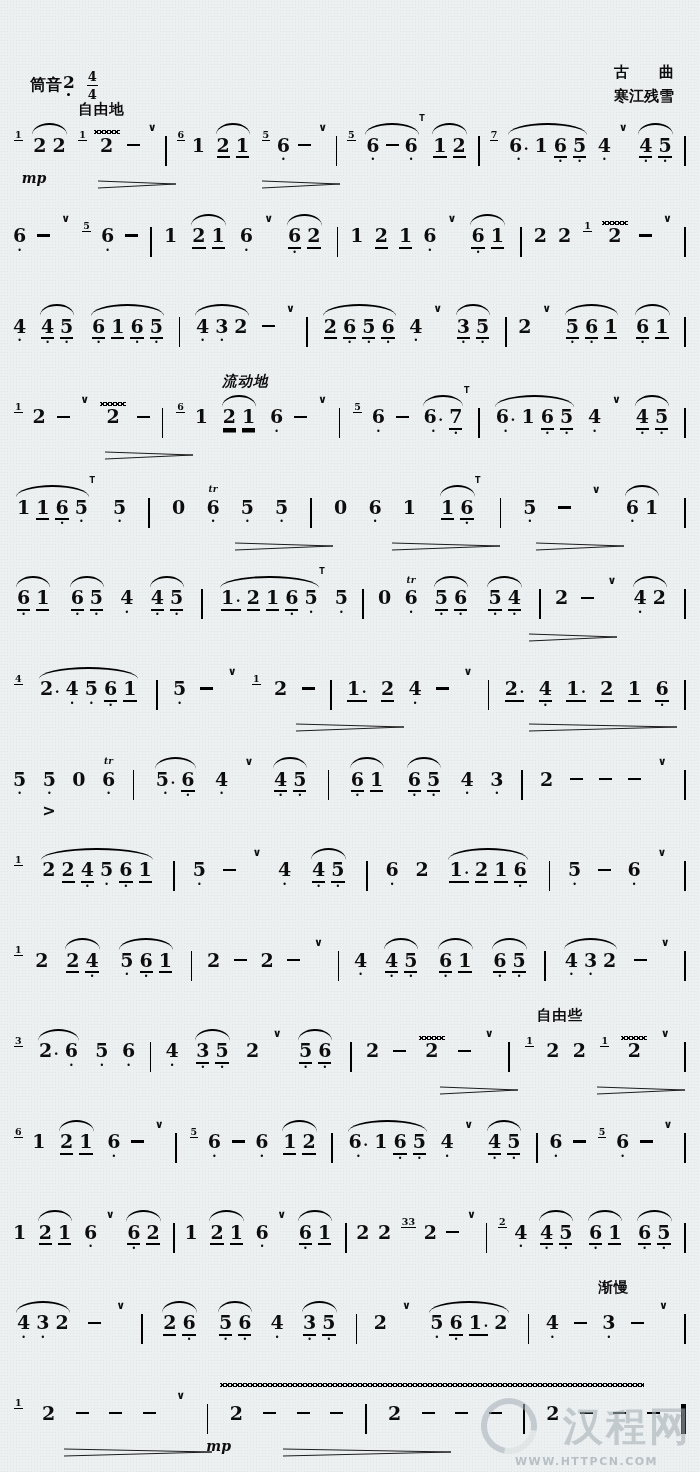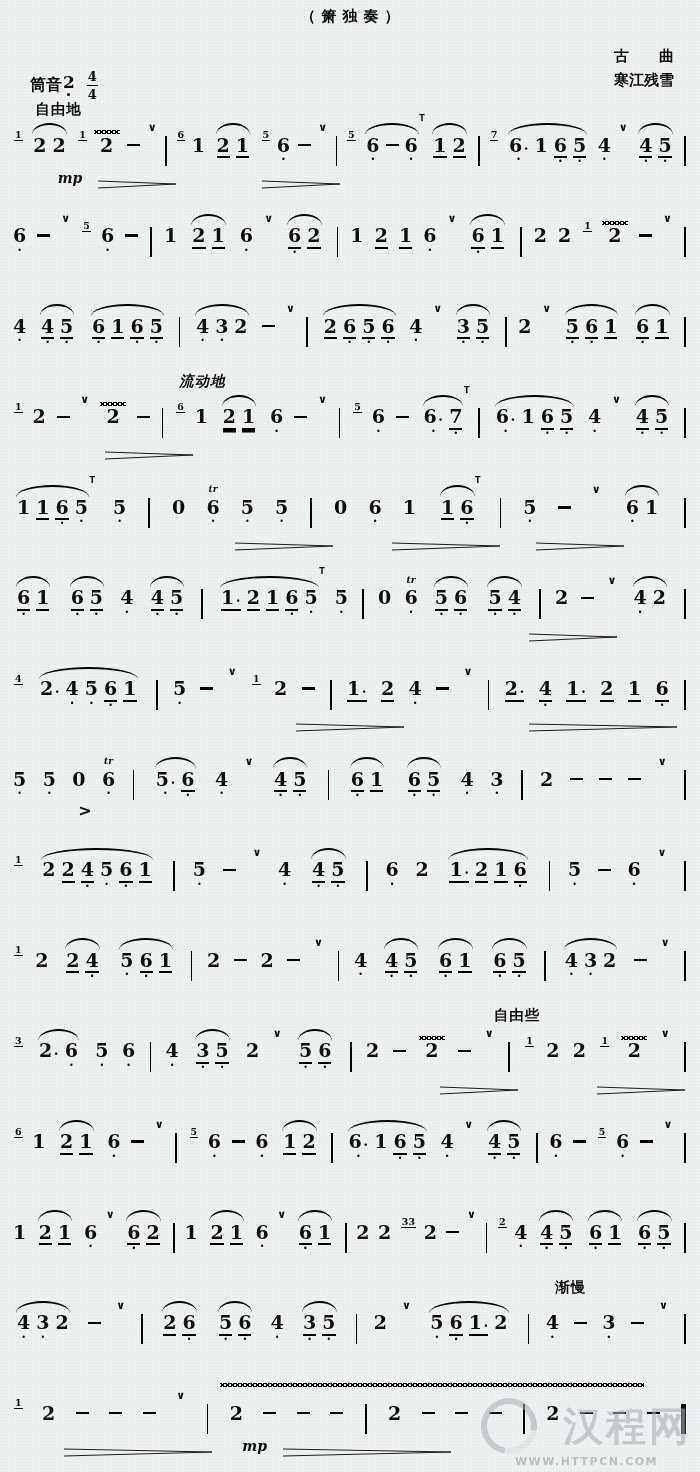--- a/index.html
+++ b/index.html
@@ -13,26 +13,26 @@
     text-align:center;letter-spacing:30px;text-indent:30px;padding-top:8px;}
   .subtitle{font-size:15px;font-weight:bold;text-align:center;letter-spacing:6px;
     text-indent:6px;margin-top:7px;}
   .keysig{position:absolute;left:30px;top:70px;font-size:16px;font-weight:bold;display:flex;align-items:center;text-align:right;}
   .kn{display:inline-flex;flex-direction:column;align-items:center;line-height:1;
     font-family:"DejaVu Serif", serif;font-size:17px;margin-left:1px;}
   .kn .kd{width:3px;height:3px;border-radius:50%;background:#000;margin-top:2px;}
   .ts{display:inline-flex;flex-direction:column;align-items:center;line-height:1;
     font-family:"DejaVu Serif", serif;font-size:13px;font-weight:bold;margin-left:12px;}
   .ts .tsl{width:11px;height:1.5px;background:#000;margin:1.5px 0;}
-  .credits{position:absolute;right:26px;top:44px;text-align:right;font-size:15px;
+  .credits{position:absolute;right:26px;top:60px;text-align:right;font-size:15px;
     font-weight:bold;line-height:1.6;}
   
   .score{position:absolute;top:100px;left:8px;right:8px;}
   .sysline{position:relative;height:90.6px;}
-  .linelabel{position:absolute;top:0px;font-size:14.5px;font-weight:bold;letter-spacing:1px;}
+  .linelabel{position:absolute;top:0px;font-size:14.5px;font-weight:bold;letter-spacing:1px;margin-left:43px;}
   .lineRow{position:absolute;left:0;right:0;top:21px;display:flex;
     justify-content:space-between;align-items:flex-start;padding:0 4px;}
   .tok{display:inline-flex;flex-direction:column;align-items:center;margin:0 1px;}
   .tok .top{height:13px;line-height:13px;font-size:9px;font-weight:bold;display:flex;align-items:flex-end;justify-content:center;}
   .tok .main{height:22px;line-height:21px;font-size:19px;font-weight:bold;
     font-family:"DejaVu Serif", serif;display:flex;align-items:center;}
   .tok .sub{height:9px;line-height:7px;font-size:8px;}
   .tok.u1 .main{border-bottom:2px solid #000;}
   .tok.u2 .main{border-bottom:2px solid #000;box-shadow:0 2.5px 0 0 #000;}
   .aug{font-size:14px;margin-left:1.5px;}
@@ -50,38 +50,37 @@
   .slur.mT::after{content:"T";position:absolute;right:-2px;top:-7px;font-size:8px;font-weight:bold;}
   .o-tr{font-style:italic;font-family:"DejaVu Serif", serif;font-size:10px;}
   .zig{width:26px;height:4px;
     background-image:linear-gradient(45deg,rgba(0,0,0,0) 35%,#000 35%,#000 65%,rgba(0,0,0,0) 65%),
       linear-gradient(135deg,rgba(0,0,0,0) 35%,#000 35%,#000 65%,rgba(0,0,0,0) 65%);
     background-size:5px 4px;}
   .overwavy{position:absolute;top:15px;height:4px;
     background-image:linear-gradient(45deg,rgba(0,0,0,0) 35%,#000 35%,#000 65%,rgba(0,0,0,0) 65%),
       linear-gradient(135deg,rgba(0,0,0,0) 35%,#000 35%,#000 65%,rgba(0,0,0,0) 65%);
     background-size:5px 4px;}
-  .blabel{position:absolute;bottom:5px;font-weight:bold;margin-left:36px;}
+  .blabel{position:absolute;bottom:5px;font-weight:bold;}
   .mp{font-family:"DejaVu Serif", serif;font-style:italic;font-size:14px;}
   .accent{font-size:16px;}
   .dimw{position:absolute;bottom:7px;height:10px;}
   
   .watermark{position:absolute;right:8px;bottom:4px;text-align:center;pointer-events:none;}
   .wm-row{display:flex;align-items:center;justify-content:flex-end;gap:20px;}
   .wm-logo{width:44px;height:44px;border:6px solid rgba(165,176,182,.55);border-radius:50%;
     border-bottom-color:rgba(165,176,182,0.15);transform:rotate(-35deg);margin-right:6px;}
   .wm-text{font-family:"DejaVu Serif", serif;font-weight:bold;font-size:40px;
     color:rgba(165,176,182,.6);letter-spacing:3px;}
   .wm-url{font-size:11px;font-weight:bold;letter-spacing:1.5px;color:rgba(165,176,182,.75);margin-top:1px;}
 </style>
 </head>
 <body>
 
 <div class="page">
-  <div class="subtitle">（箫独奏）</div>
 
   <div class="keysig">
     <span>筒音</span>
       <span class="kn">
         <span>2</span>
         <span class="kd"></span>
       </span>
       <span class="ts">
         <span>4</span>
         <span class="tsl"></span>

